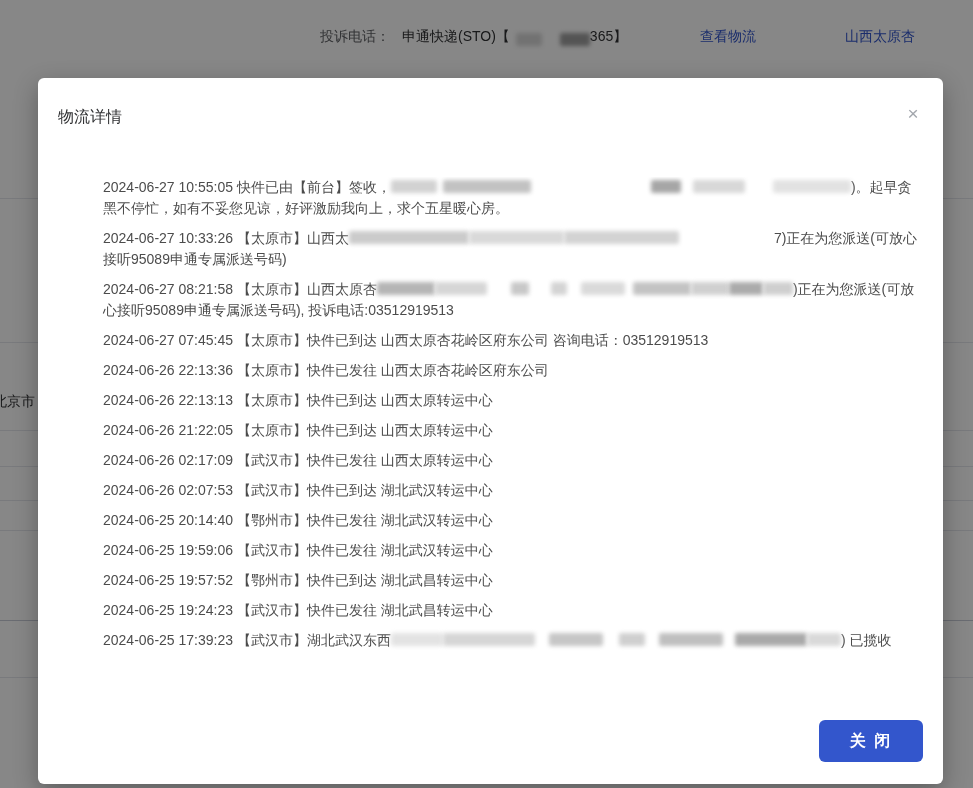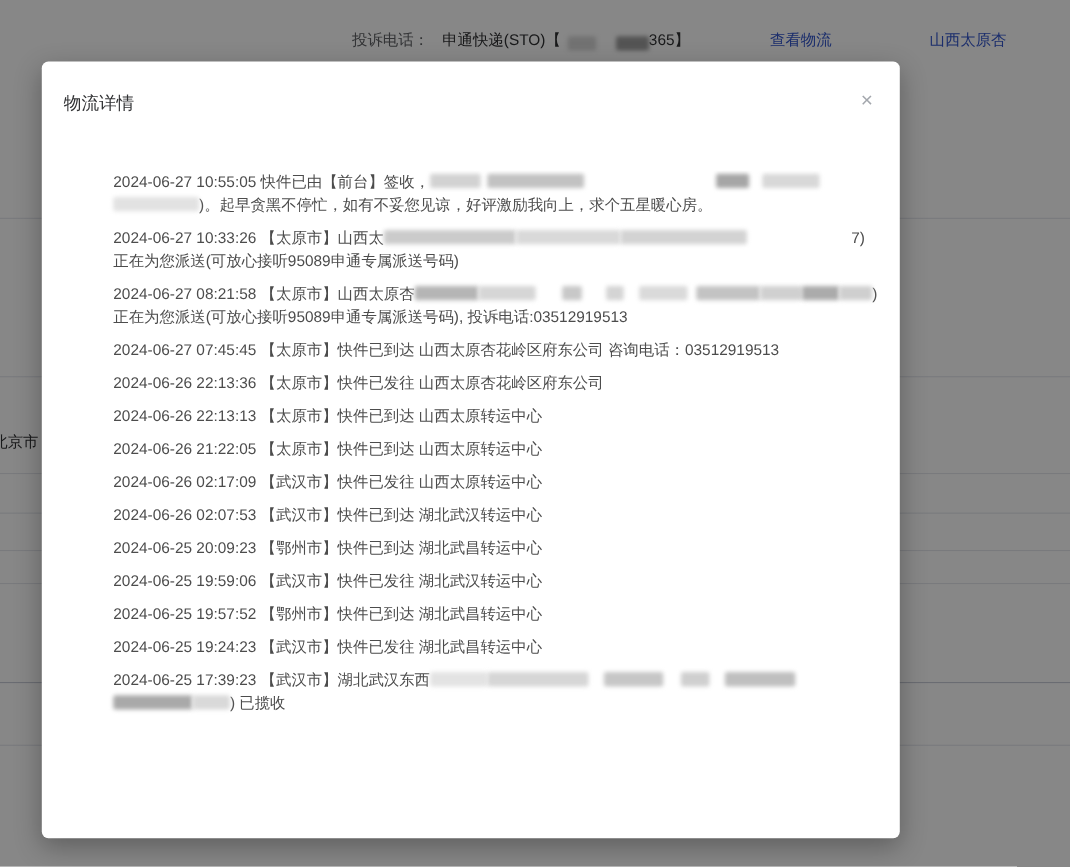--- a/index.html
+++ b/index.html
@@ -15,21 +15,21 @@
   .topbar-link { position:absolute; top:2px; color:#3356cc; font-weight:normal; cursor:pointer; }
   .link-view { left:700px; }
   .link-edit { left:845px; }
   .hline { position:absolute; left:0; width:100%; height:1px; background:#e4e7ed; }
   .side-city { position:absolute; left:-7px; top:393px; font-size:14px; color:#303133; }
 
   
   .overlay { position:absolute; inset:0; background:rgba(0,0,0,0.47); }
 
   
-  .modal { position:absolute; left:38px; top:56px; width:780px; height:706px;
+  .modal { position:absolute; left:38px; top:78px; width:905px; height:706px;
     background:#fff; border-radius:6px; box-shadow:0 8px 24px rgba(0,0,0,0.3); }
   .modal-header { position:relative; padding:28px 20px 0 20px; }
   .modal-title { font-size:16px; color:#303133; font-weight:500; line-height:22px; }
   .modal-close { position:absolute; right:18px; top:24px; width:24px; height:24px;
     font-size:19px; line-height:24px; text-align:center; color:#a3a7ad; cursor:pointer;
     font-weight:300; }
   .modal-body { margin-top:49px; padding:0 20px; overflow:hidden; max-height:530px; }
   .entry { font-size:14px; line-height:21px; color:#4c4c4c; margin-bottom:9px;
     word-break:break-all;margin-left:45px; }
   .redact { display:inline-block; height:13px; border-radius:2px; filter:blur(2px);
@@ -80,20 +80,23 @@
   <div class="modal-body">
       <div class="entry"><span>2024-06-27 10:55:05 快件已由【前台】签收，</span><span class="redact" style="width: 46px; background: rgb(210, 210, 210);"></span><span class="spacer" style="width: 6px;"></span><span class="redact" style="width: 88px; background: rgb(194, 194, 194);"></span><span class="spacer" style="width: 120px;"></span><span class="redact" style="width: 30px; background: rgb(166, 166, 166);"></span><span class="spacer" style="width: 12px;"></span><span class="redact" style="width: 52px; background: rgb(216, 216, 216);"></span><span class="spacer" style="width: 28px;"></span><span class="redact" style="width: 78px; background: rgb(226, 226, 226);"></span><span>)。起早贪黑不停忙，如有不妥您见谅，好评激励我向上，求个五星暖心房。</span></div>
       <div class="entry"><span>2024-06-27 10:33:26 【太原市】山西太</span><span class="redact" style="width: 120px; background: rgb(203, 203, 203);"></span><span class="redact" style="width: 95px; background: rgb(217, 217, 217);"></span><span class="redact" style="width: 115px; background: rgb(211, 211, 211);"></span><span class="spacer" style="width: 95px;"></span><span>7)正在为您派送(可放心接听95089申通专属派送号码)</span></div>
       <div class="entry"><span>2024-06-27 08:21:58 【太原市】山西太原杏</span><span class="redact" style="width: 58px; background: rgb(181, 181, 181);"></span><span class="redact" style="width: 52px; background: rgb(214, 214, 214);"></span><span class="spacer" style="width: 24px;"></span><span class="redact" style="width: 18px; background: rgb(200, 200, 200);"></span><span class="spacer" style="width: 22px;"></span><span class="redact" style="width: 16px; background: rgb(212, 212, 212);"></span><span class="spacer" style="width: 14px;"></span><span class="redact" style="width: 44px; background: rgb(218, 218, 218);"></span><span class="spacer" style="width: 8px;"></span><span class="redact" style="width: 58px; background: rgb(195, 195, 195);"></span><span class="redact" style="width: 38px; background: rgb(208, 208, 208);"></span><span class="redact" style="width: 34px; background: rgb(171, 171, 171);"></span><span class="redact" style="width: 30px; background: rgb(207, 207, 207);"></span><span>)正在为您派送(可放心接听95089申通专属派送号码), 投诉电话:03512919513</span></div>
       <div class="entry"><span>2024-06-27 07:45:45 【太原市】快件已到达 山西太原杏花岭区府东公司 咨询电话：03512919513</span></div>
       <div class="entry"><span>2024-06-26 22:13:36 【太原市】快件已发往 山西太原杏花岭区府东公司</span></div>
       <div class="entry"><span>2024-06-26 22:13:13 【太原市】快件已到达 山西太原转运中心</span></div>
       <div class="entry"><span>2024-06-26 21:22:05 【太原市】快件已到达 山西太原转运中心</span></div>
       <div class="entry"><span>2024-06-26 02:17:09 【武汉市】快件已发往 山西太原转运中心</span></div>
       <div class="entry"><span>2024-06-26 02:07:53 【武汉市】快件已到达 湖北武汉转运中心</span></div>
-      <div class="entry"><span>2024-06-25 20:09:23 【鄂州市】快件已到达 湖北武昌转运中心</span></div>
+      <div class="entry"><span>2024-06-25 20:14:40 【鄂州市】快件已发往 湖北武汉转运中心</span></div>
       <div class="entry"><span>2024-06-25 19:59:06 【武汉市】快件已发往 湖北武汉转运中心</span></div>
       <div class="entry"><span>2024-06-25 19:57:52 【鄂州市】快件已到达 湖北武昌转运中心</span></div>
       <div class="entry"><span>2024-06-25 19:24:23 【武汉市】快件已发往 湖北武昌转运中心</span></div>
       <div class="entry"><span>2024-06-25 17:39:23 【武汉市】湖北武汉东西</span><span class="redact" style="width: 52px; background: rgb(227, 227, 227);"></span><span class="redact" style="width: 92px; background: rgb(214, 214, 214);"></span><span class="spacer" style="width: 14px;"></span><span class="redact" style="width: 54px; background: rgb(198, 198, 198);"></span><span class="spacer" style="width: 16px;"></span><span class="redact" style="width: 26px; background: rgb(207, 207, 207);"></span><span class="spacer" style="width: 14px;"></span><span class="redact" style="width: 64px; background: rgb(191, 191, 191);"></span><span class="spacer" style="width: 12px;"></span><span class="redact" style="width: 72px; background: rgb(169, 169, 169);"></span><span class="redact" style="width: 34px; background: rgb(217, 217, 217);"></span><span>) 已揽收</span></div>
     </div>
 
+  <div class="modal-footer">
+    <button class="btn-primary">关 闭</button>
+  </div>
 </div>
 
 </body></html>

